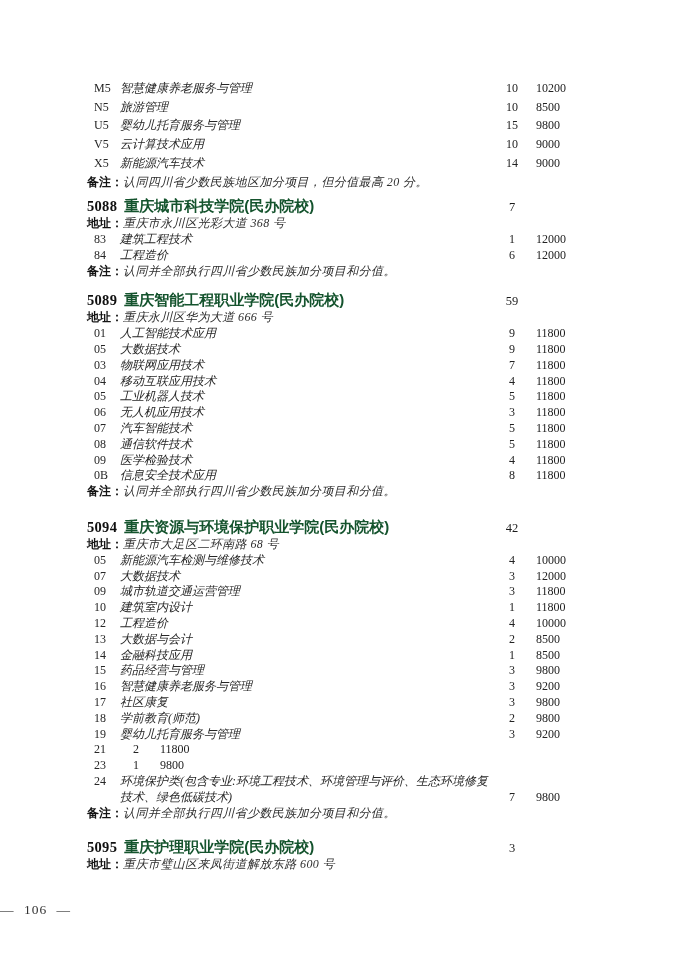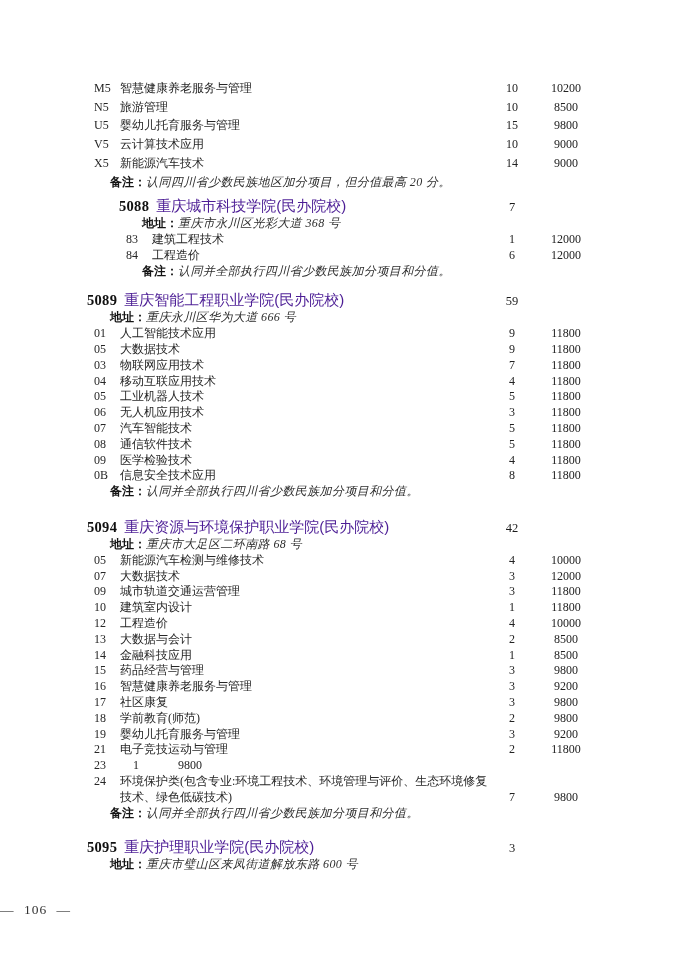--- a/index.html
+++ b/index.html
@@ -15,57 +15,57 @@
     box-sizing:border-box;padding-top:79px;overflow:hidden;
   }
 
   
   .mrow{
     display:flex;align-items:flex-end;
     padding-left:94px;padding-right:84px;
     font-size:12px;
   }
   .mcode{flex:none;width:26px;align-self:flex-start;color:#262626;}
-  .mname{flex:1;min-width:0;color:#262626;}
+  .mname{flex:1;min-width:0;color:#262626;font-style:italic;}
   .mline{display:block;white-space:nowrap;}
   .mcount{flex:none;width:32px;text-align:center;color:#222;}
-  .mfee{flex:none;width:60px;margin-left:8px;text-align:center;color:#222;}
+  .mfee{flex:none;width:60px;margin-left:8px;text-align:left;color:#222;}
 
   
   .cont .mrow,.cont .nrow{line-height:18.7px;}
 
   
   .inst .mrow,.inst .arow,.inst .nrow{line-height:15.8px;}
-  .sec-5088{margin-top:6px;padding-left:32px;}
+  .sec-5088{margin-top:6px;}
   .sec-5089{margin-top:12px;}
   .sec-5094{margin-top:18px;}
   .sec-5095{margin-top:17px;}
 
   
   .hrow{
     display:flex;align-items:baseline;
     padding-left:87px;padding-right:84px;
     line-height:17px;
   }
   .hcode{
     font-weight:700;font-size:14.5px;color:#101010;
     font-family:"Liberation Serif","DejaVu Serif",serif;
     margin-right:7px;letter-spacing:.3px;
   }
   .hname{
-    font-weight:400;font-size:15px;color:#4c1d95;
+    font-weight:700;font-size:15px;color:#14532d;
     font-family:"Liberation Sans","DejaVu Sans",sans-serif;
     white-space:nowrap;
   }
   .hsp{flex:1;}
   .hcount{flex:none;width:32px;text-align:center;font-size:12.5px;color:#1b1b1b;}
   .hfeegap{flex:none;width:68px;}
 
   
-  .arow,.nrow{padding-left:87px;padding-right:60px;font-size:12px;white-space:nowrap;margin-left:23px;}
+  .arow,.nrow{padding-left:87px;padding-right:60px;font-size:12px;white-space:nowrap;}
   .lab{
     font-weight:700;color:#141414;
     font-family:"Liberation Sans","DejaVu Sans",sans-serif;
     font-size:12px;
   }
   .kai{
     font-style:italic;color:#2e2e2e;
     font-family:"Liberation Serif","DejaVu Serif",serif;
     letter-spacing:.4px;
   }
@@ -424,24 +424,20 @@
           <span class="mname">
             <span class="mline">婴幼儿托育服务与管理</span>
             <span class="mline"></span>
           </span>
           <span class="mcount">3</span>
           <span class="mfee">9200</span>
         </div>
 
         <div class="mrow">
           <span class="mcode">21</span>
-          <span class="mname">
-            <span class="mline">电子竞技运动与管理</span>
-            <span class="mline"></span>
-          </span>
           <span class="mcount">2</span>
           <span class="mfee">11800</span>
         </div>
 
         <div class="mrow">
           <span class="mcode">23</span>
           <span class="mcount">1</span>
           <span class="mfee">9800</span>
         </div>
 

